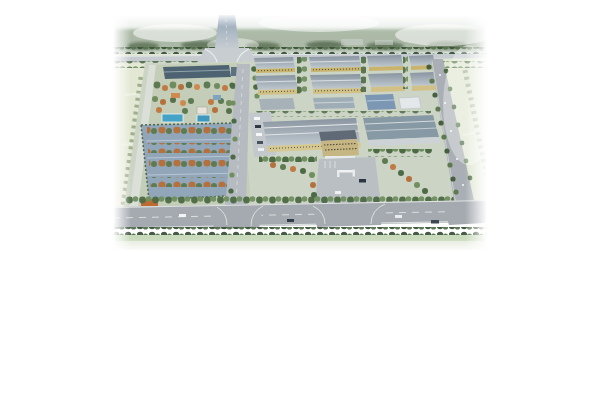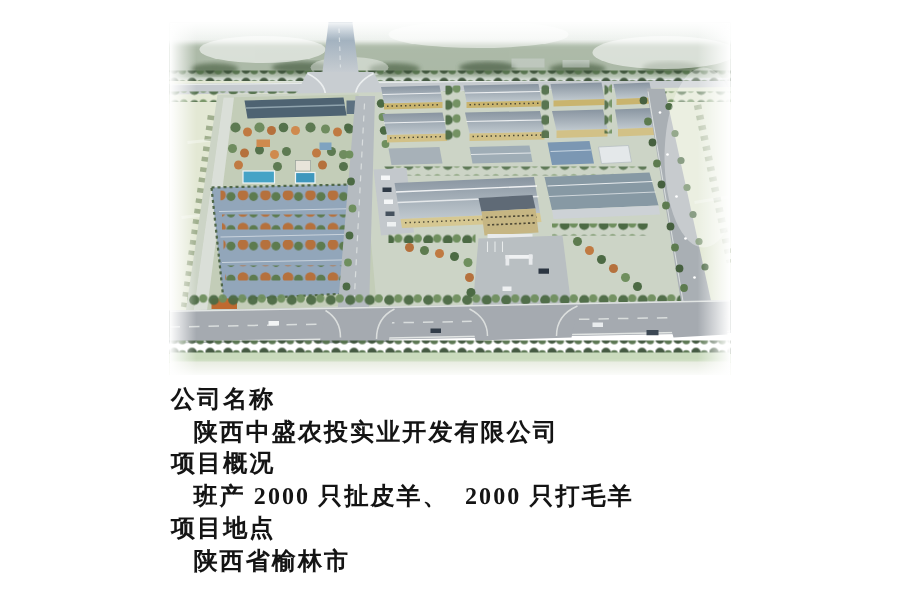--- a/index.html
+++ b/index.html
@@ -330,22 +330,14 @@
       <g>
         <rect x="0" y="0" width="18" height="235" fill="url(#fadeL)"></rect>
         <rect x="352" y="0" width="22" height="235" fill="url(#fadeR)"></rect>
         <rect x="0" y="0" width="374" height="12" fill="url(#fadeT)"></rect>
         <rect x="0" y="224" width="374" height="11" fill="url(#fadeB)"></rect>
         <ellipse cx="356" cy="90" rx="26" ry="60" fill="#ffffff" opacity=".35"></ellipse>
       </g>
     </svg>
   </figure>
 
-  <div class="info">
-    <p>公司名称</p>
-    <p class="indent">陕西中盛农投实业开发有限公司</p>
-    <p>项目概况</p>
-    <p class="indent">班产 2000 只扯皮羊、  2000 只打毛羊</p>
-    <p>项目地点</p>
-    <p class="indent">陕西省榆林市</p>
-  </div>
 
 </div>
 
 </body></html>

